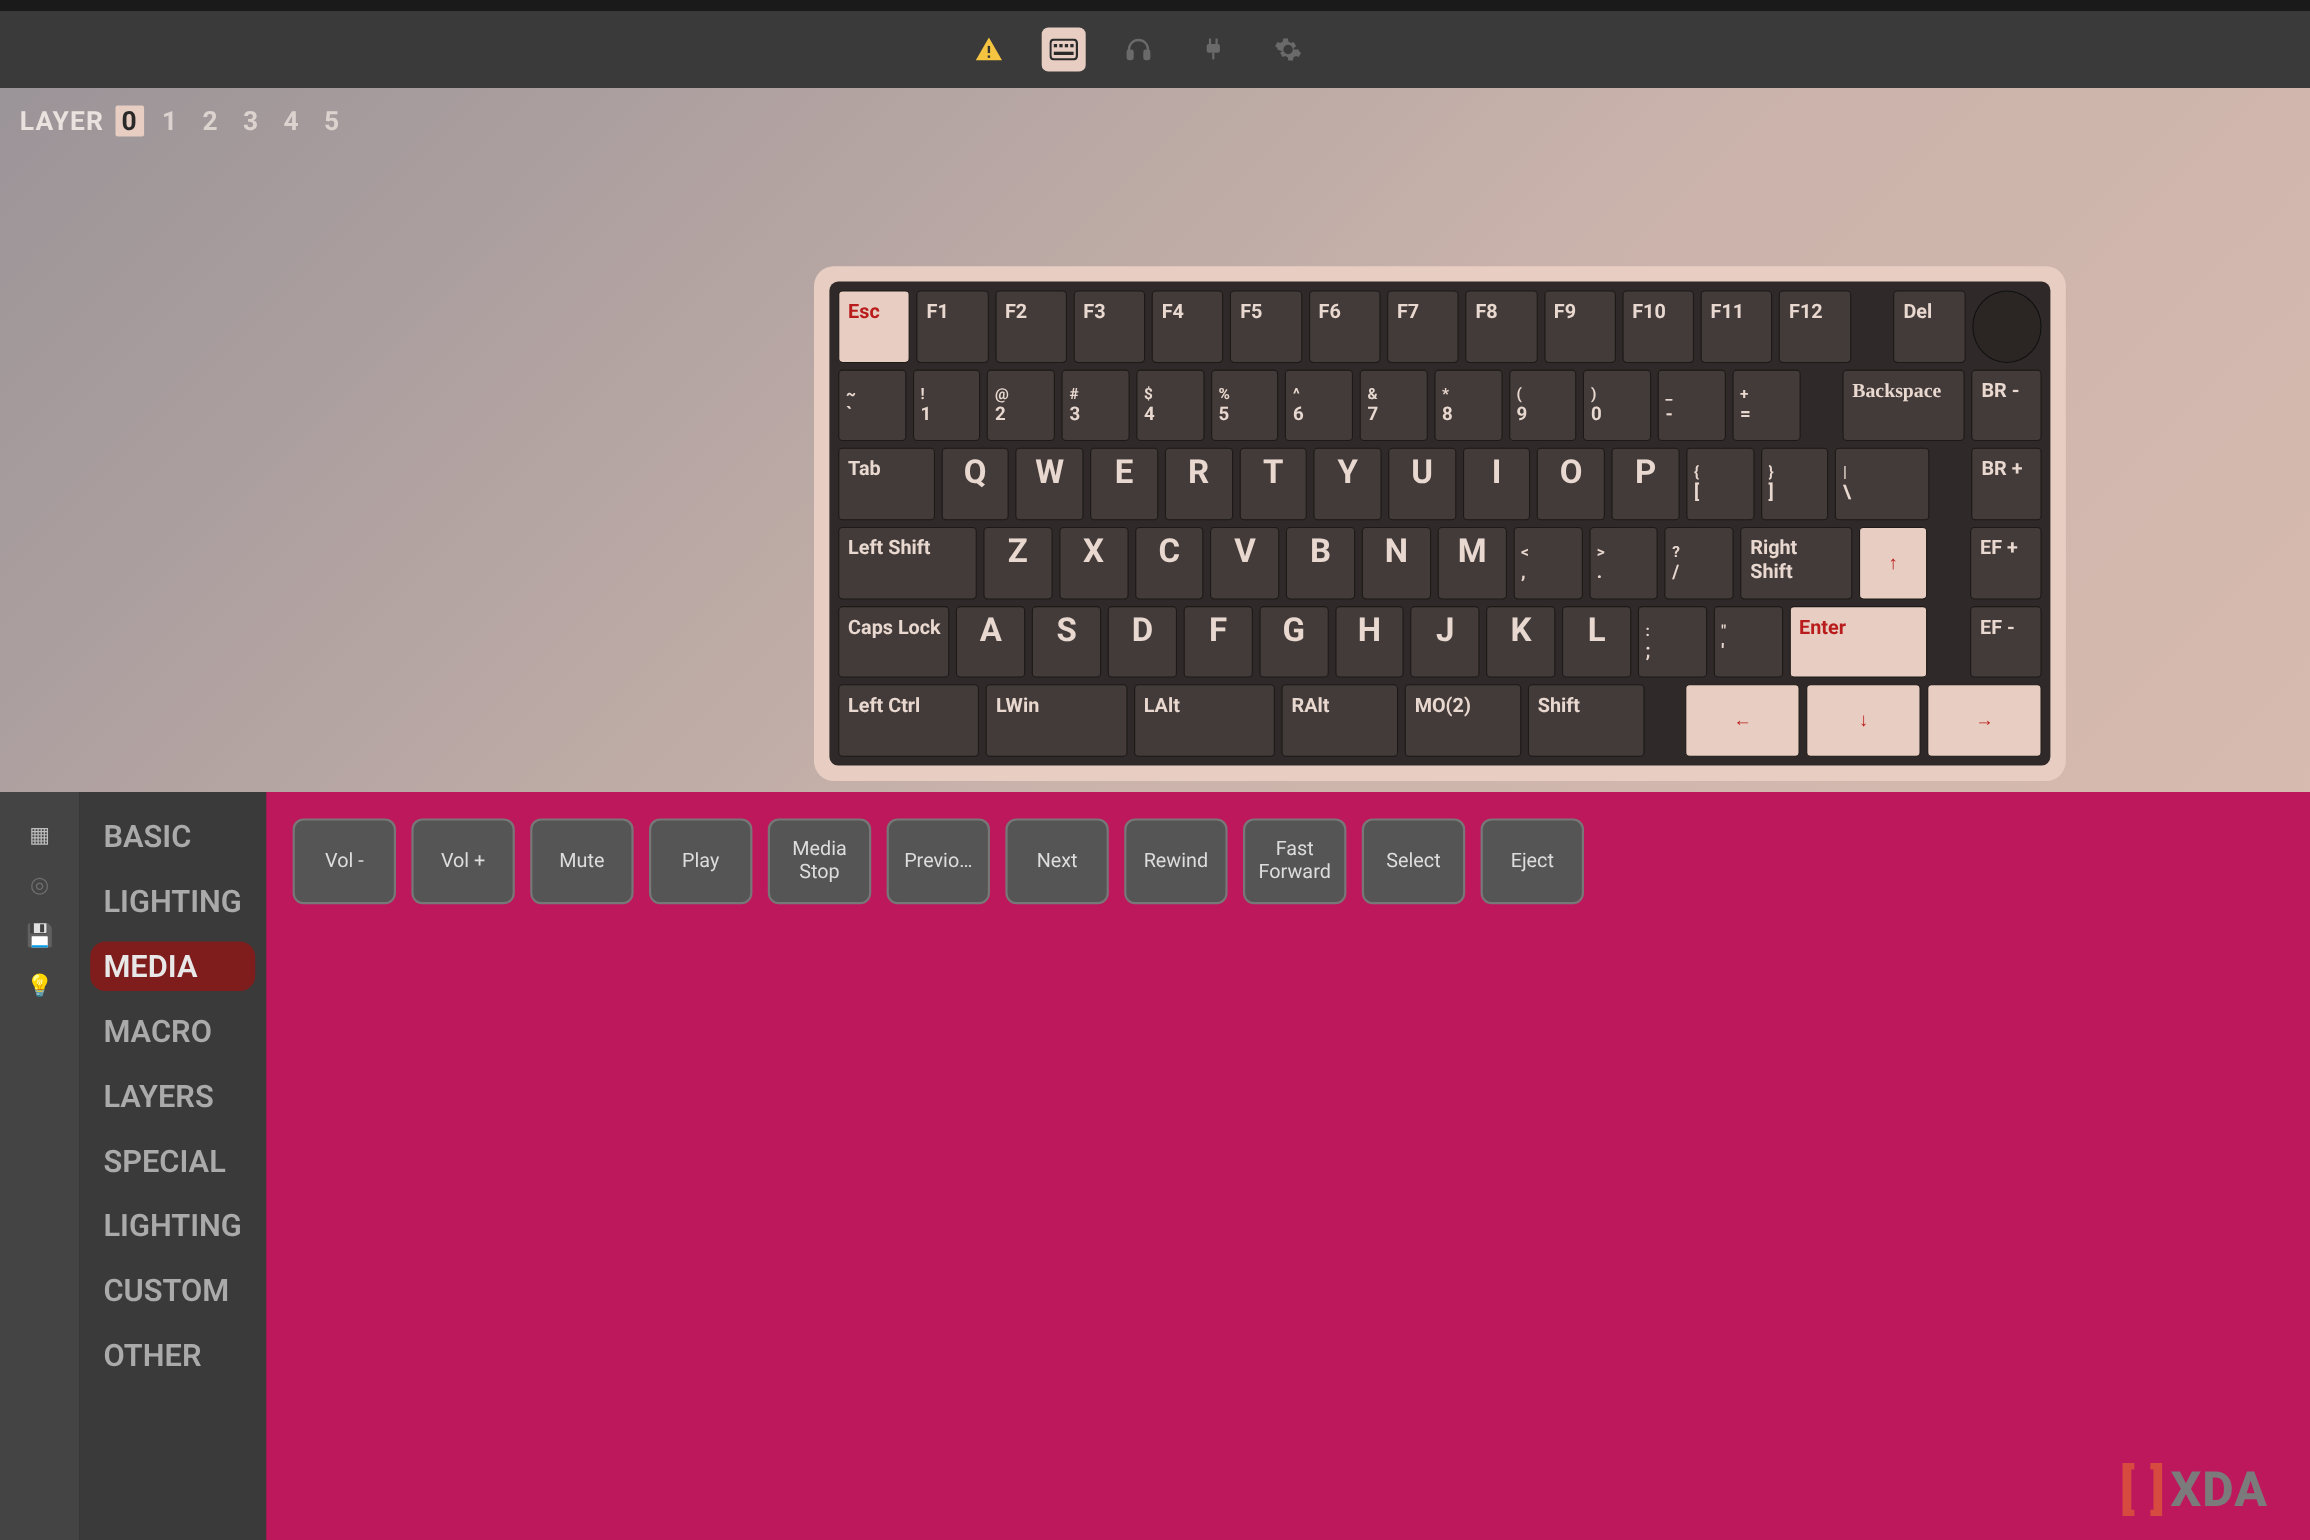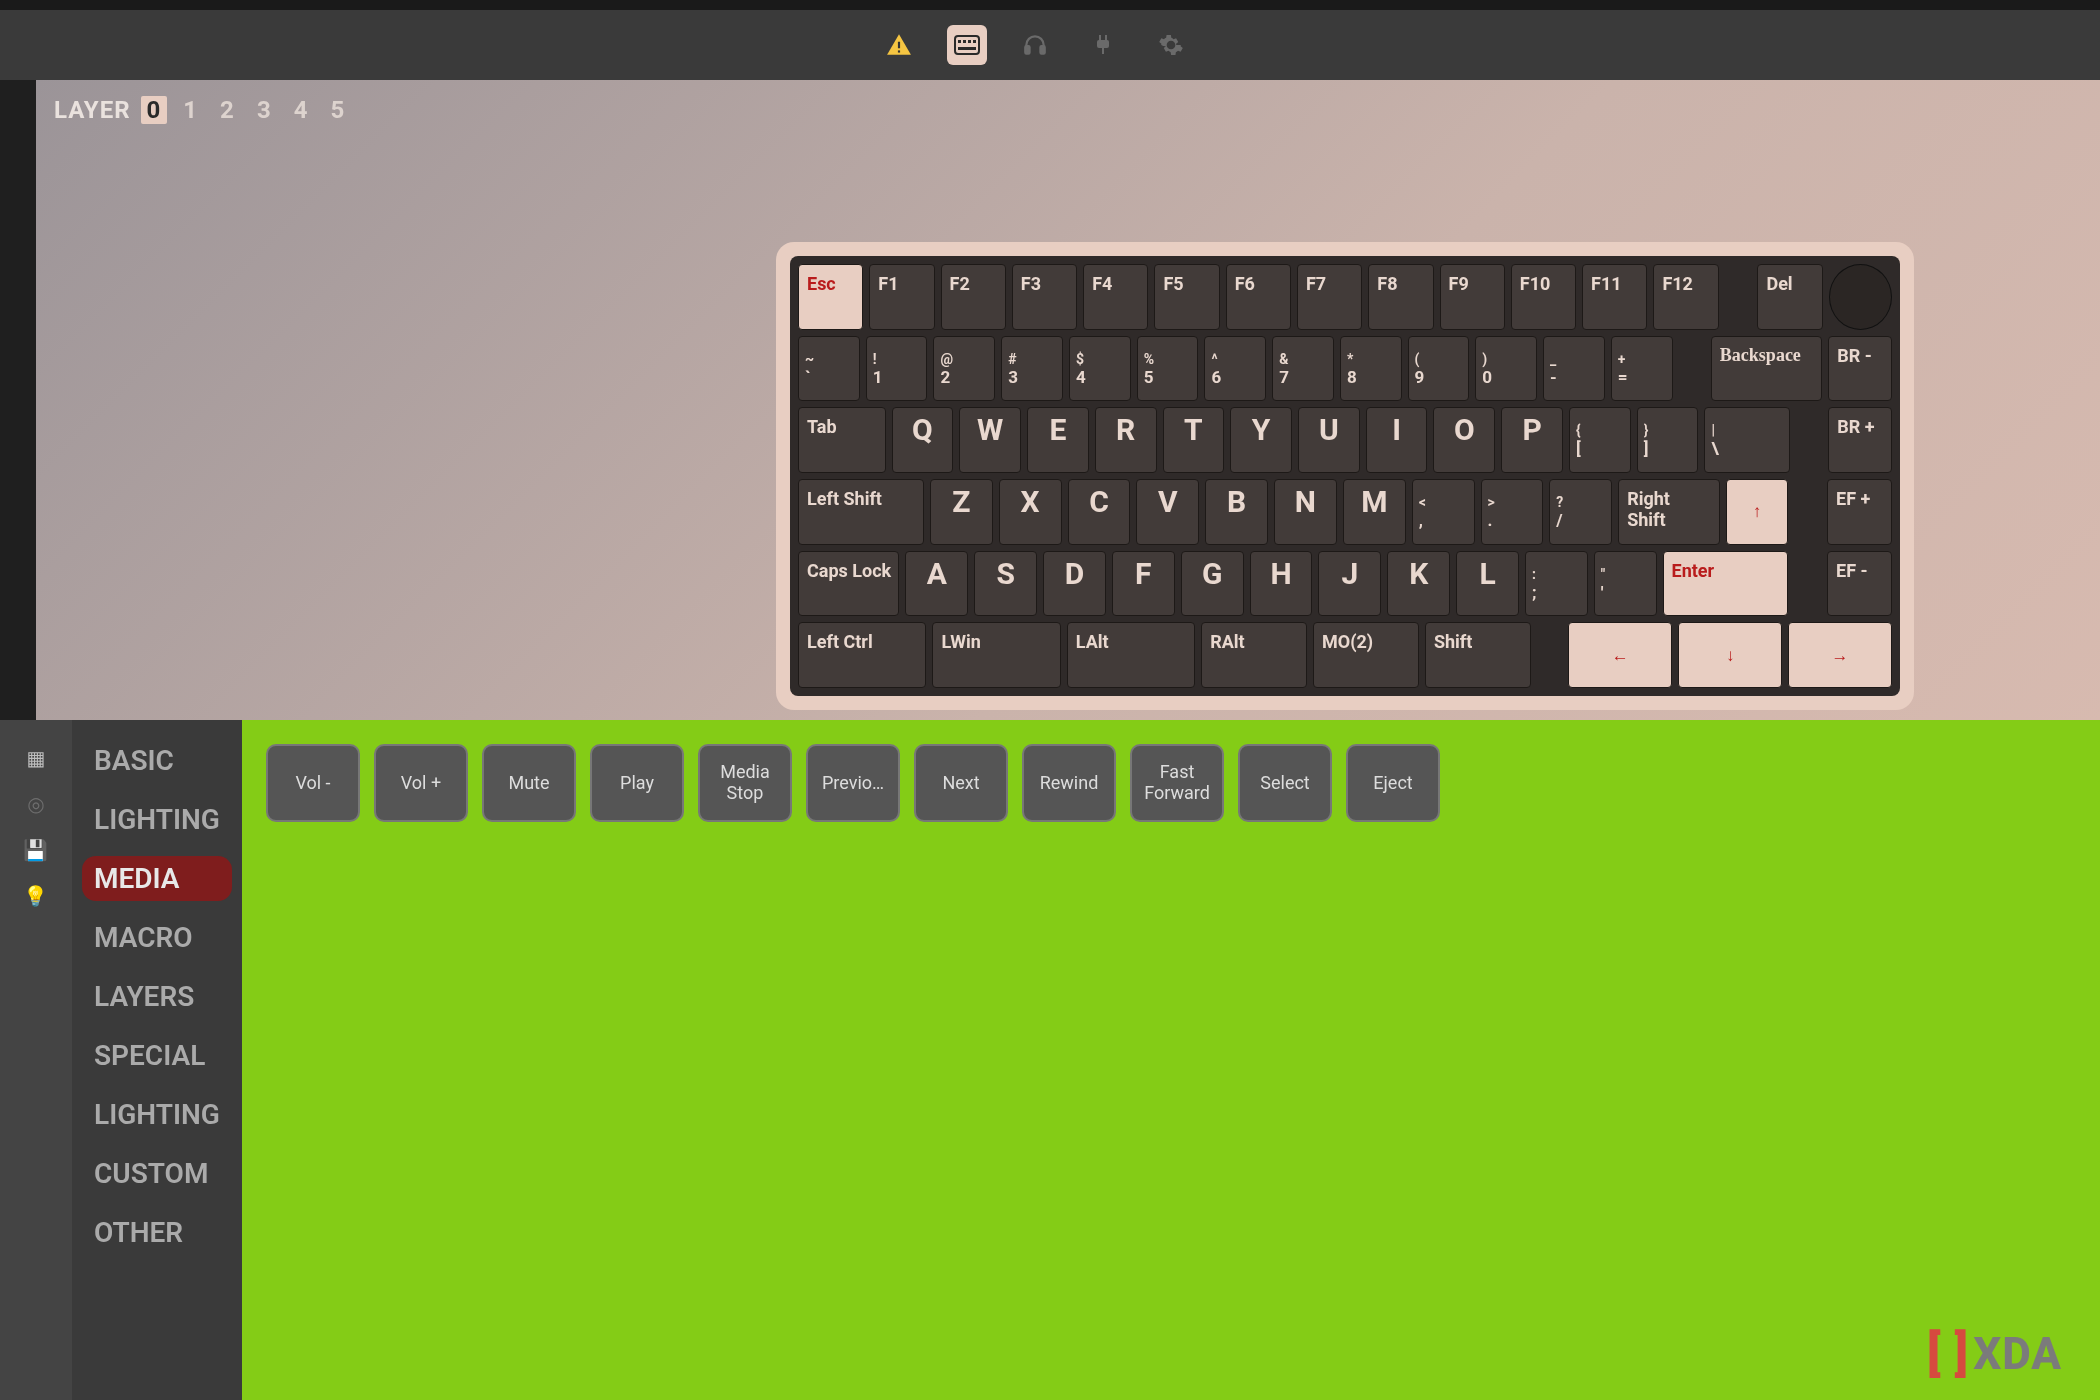--- a/index.html
+++ b/index.html
@@ -9,21 +9,20 @@
   
   .browser-bar{height:10px;background:#1a1a1a;}
   .toolbar{height:70px;background:#3a3a3a;display:flex;align-items:center;justify-content:center;gap:28px;padding-right:30px;}
   .toolbar .tb-icon{width:40px;height:40px;display:flex;align-items:center;justify-content:center;color:#6a6a6a;border-radius:6px;font-size:22px;}
   .toolbar .tb-icon.warn{color:#f0b84b;}
   .toolbar .tb-icon.active{background:#e8cec2;color:#2a2a2a;}
 
   
   .canvas{position:relative;height:810px;
     background:linear-gradient(135deg,#9b9498 0%, #cab3ab 55%, #d9bbb0 100%);
-    margin-left:36px;
   }
   .layer-picker{position:absolute;top:16px;left:18px;display:flex;align-items:center;gap:10px;color:#eae2de;font-weight:700;font-size:24px;letter-spacing:1px;}
   .layer-picker .lp-label{font-size:24px;}
   .layer-picker .layer{padding:0 6px;color:#ddd3ce;cursor:pointer;}
   .layer-picker .layer.active{background:#e8cec2;color:#2a2a2a;border-radius:2px;}
 
   
   .kb-outer{position:absolute;left:740px;top:162px;width:1138px;height:468px;background:#e8cec2;border-radius:18px;padding:14px;}
   .kb{width:100%;height:100%;background:#2f2a29;border-radius:8px;padding:8px;display:flex;flex-direction:column;gap:6px;}
   .row{display:flex;gap:6px;flex:1;}
@@ -42,21 +41,21 @@
   .w2{flex:2 0 0;font-family:Liberation Serif, serif;} .w225{flex:2.25 0 0;} .w625{flex:6.25 0 0;}
 
   
   .panel{position:absolute;top:720px;left:0;right:0;bottom:0;display:flex;background:#2a2a2a;}
   .icon-rail{width:72px;background:#444;display:flex;flex-direction:column;align-items:center;gap:18px;padding-top:24px;color:#aaa;}
   .icon-rail .ri{width:28px;height:28px;display:flex;align-items:center;justify-content:center;font-size:20px;color:#bdbdbd;}
   .icon-rail .ri.dim{color:#6d6d6d;}
   .cats{width:170px;background:#3a3a3a;display:flex;flex-direction:column;padding:18px 10px;gap:14px;}
   .cat{color:#aaa;font-size:28px;font-weight:600;padding:6px 12px;border-radius:14px;cursor:pointer;}
   .cat.active{background:#7f1d1d;color:#e8e8e8;}
-  .keys-area{flex:1;background:#84cc16;padding:24px;display:flex;gap:14px;align-items:flex-start;flex-wrap:wrap;}
+  .keys-area{flex:1;background:#be185d;padding:24px;display:flex;gap:14px;align-items:flex-start;flex-wrap:wrap;}
   .chip{width:94px;height:78px;background:#555;border:2px solid #777;border-radius:10px;color:#ddd;font-size:18px;display:flex;align-items:center;justify-content:center;text-align:center;padding:4px;line-height:1.15;cursor:pointer;}
 
   
   .wm{position:absolute;right:38px;bottom:18px;font-size:44px;font-weight:800;color:#7b7b7b;letter-spacing:1px;display:flex;align-items:center;gap:4px;}
   .wm .br{color:#d64a3f;font-weight:900;font-size:48px;}
 </style>
 </head>
 <body>
 
 <div class="app">

